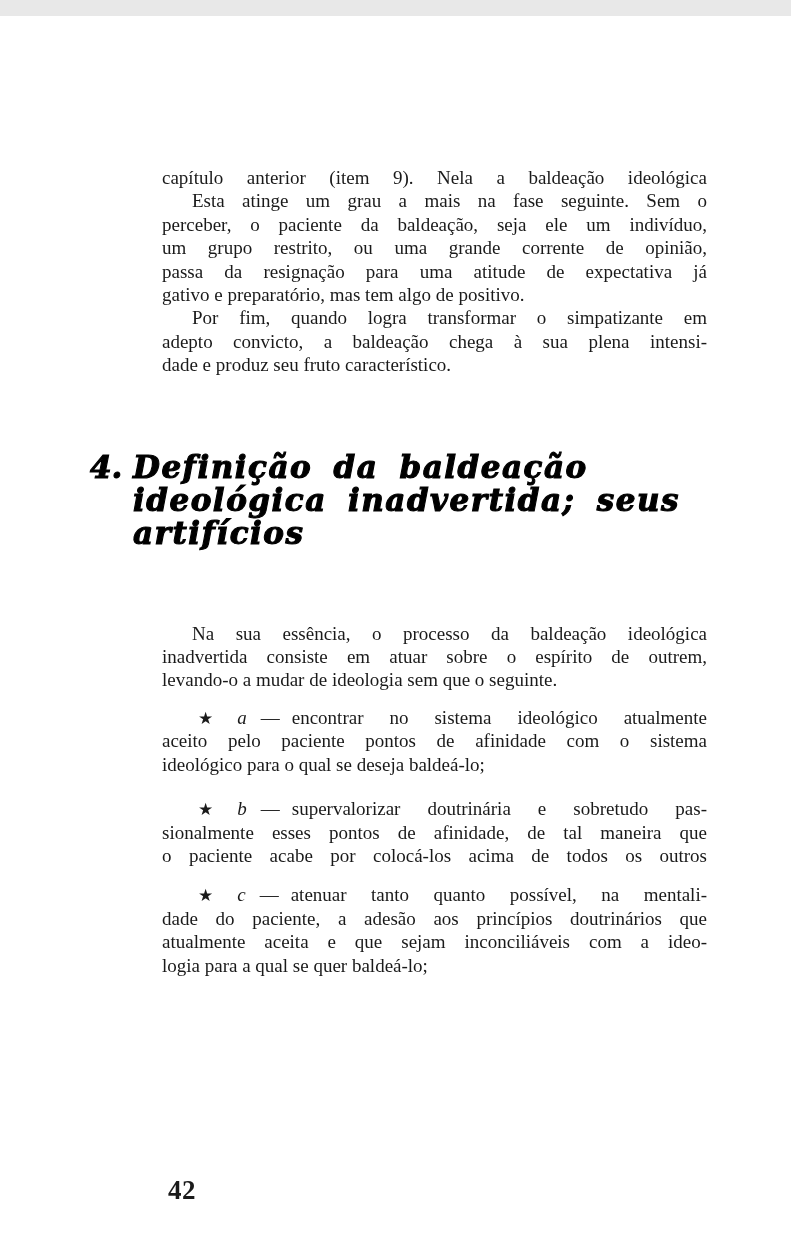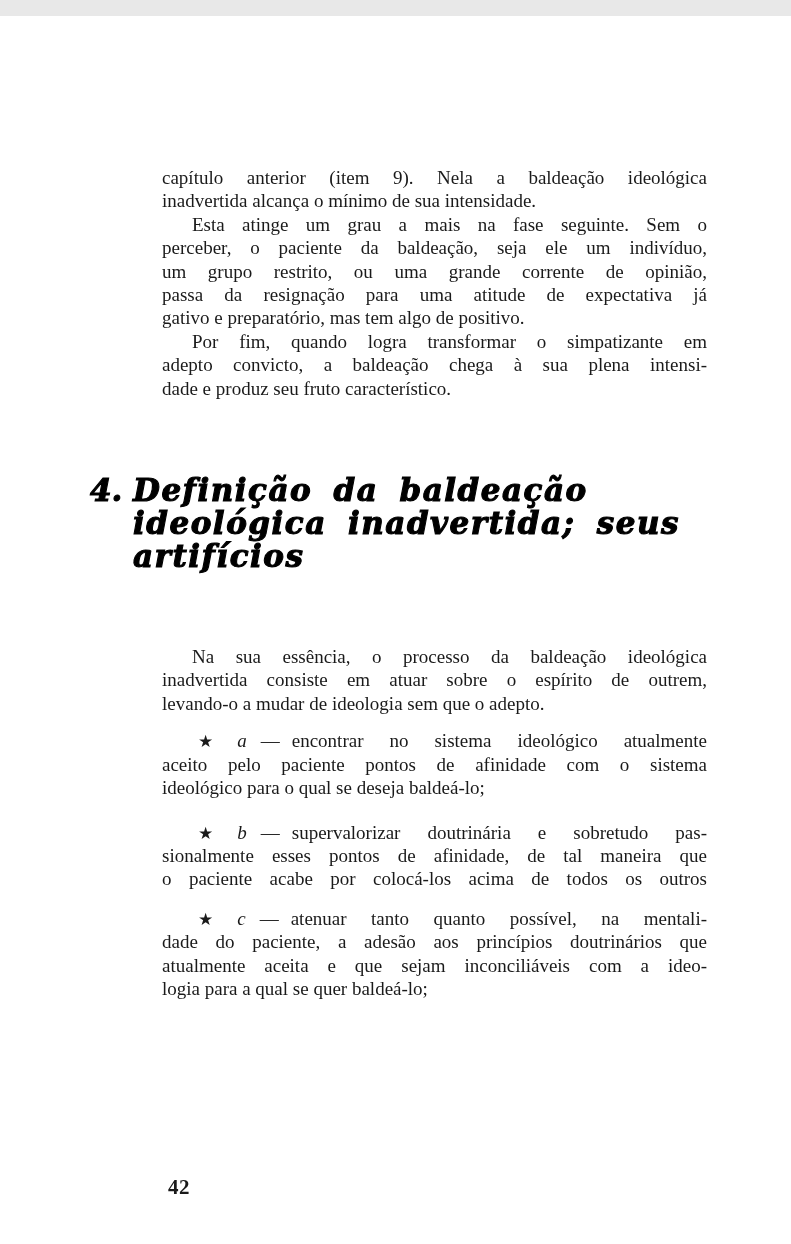--- a/index.html
+++ b/index.html
@@ -65,35 +65,34 @@
   }
   .letter {
     font-style:italic;
     margin-right:14px;
   }
   .dash { margin-right:12px; }
 
   .page-number {
     position:absolute;
     left:168px; top:1159px;
-    font-size:21px;
+    font-size:27px;
     font-weight:bold;
     letter-spacing:0.5px;
   }
 </style>
 </head>
 <body>
 
 <div class="page" style="--page-bg: #ffffff; --ink: #1a1a1a;">
   <div class="textblock">
 
     <div>
         <div class="para">
           <div class="line">capítulo anterior (item 9). Nela a baldeação ideológica</div>
-          <div class="line last">inadvertida alcança o mínimo de sua intensidade.</div>
         </div>
         <div class="para">
           <div class="line indent">Esta atinge um grau a mais na fase seguinte. Sem o</div>
           <div class="line">perceber, o paciente da baldeação, seja ele um indivíduo,</div>
           <div class="line">um grupo restrito, ou uma grande corrente de opinião,</div>
           <div class="line">passa da resignação para uma atitude de expectativa já</div>
           <div class="line last">gativo e preparatório, mas tem algo de positivo.</div>
         </div>
         <div class="para">
           <div class="line indent">Por fim, quando logra transformar o simpatizante em</div>
@@ -108,21 +107,21 @@
         <span class="line last">Definição da baldeação</span>
         <span class="line last">ideológica inadvertida;</span>
         <span class="line last">seus artifícios</span>
       </span>
     </div>
 
     <div>
         <div class="para">
           <div class="line indent">Na sua essência, o processo da baldeação ideológica</div>
           <div class="line">inadvertida consiste em atuar sobre o espírito de outrem,</div>
-          <div class="line last">levando-o a mudar de ideologia sem que o adepto.</div>
+          <div class="line last">levando-o a mudar de ideologia sem que o seguinte.</div>
         </div>
       </div>
 
     <div>
         <div class="para list-item">
           <div class="line indent"><span class="star">★</span><span class="letter">a</span><span class="dash">—</span>encontrar no sistema ideológico atualmente</div>
           <div class="line">aceito pelo paciente pontos de afinidade com o sistema</div>
           <div class="line last">ideológico para o qual se deseja baldeá-lo;</div>
         </div>
         <div class="para list-item">

